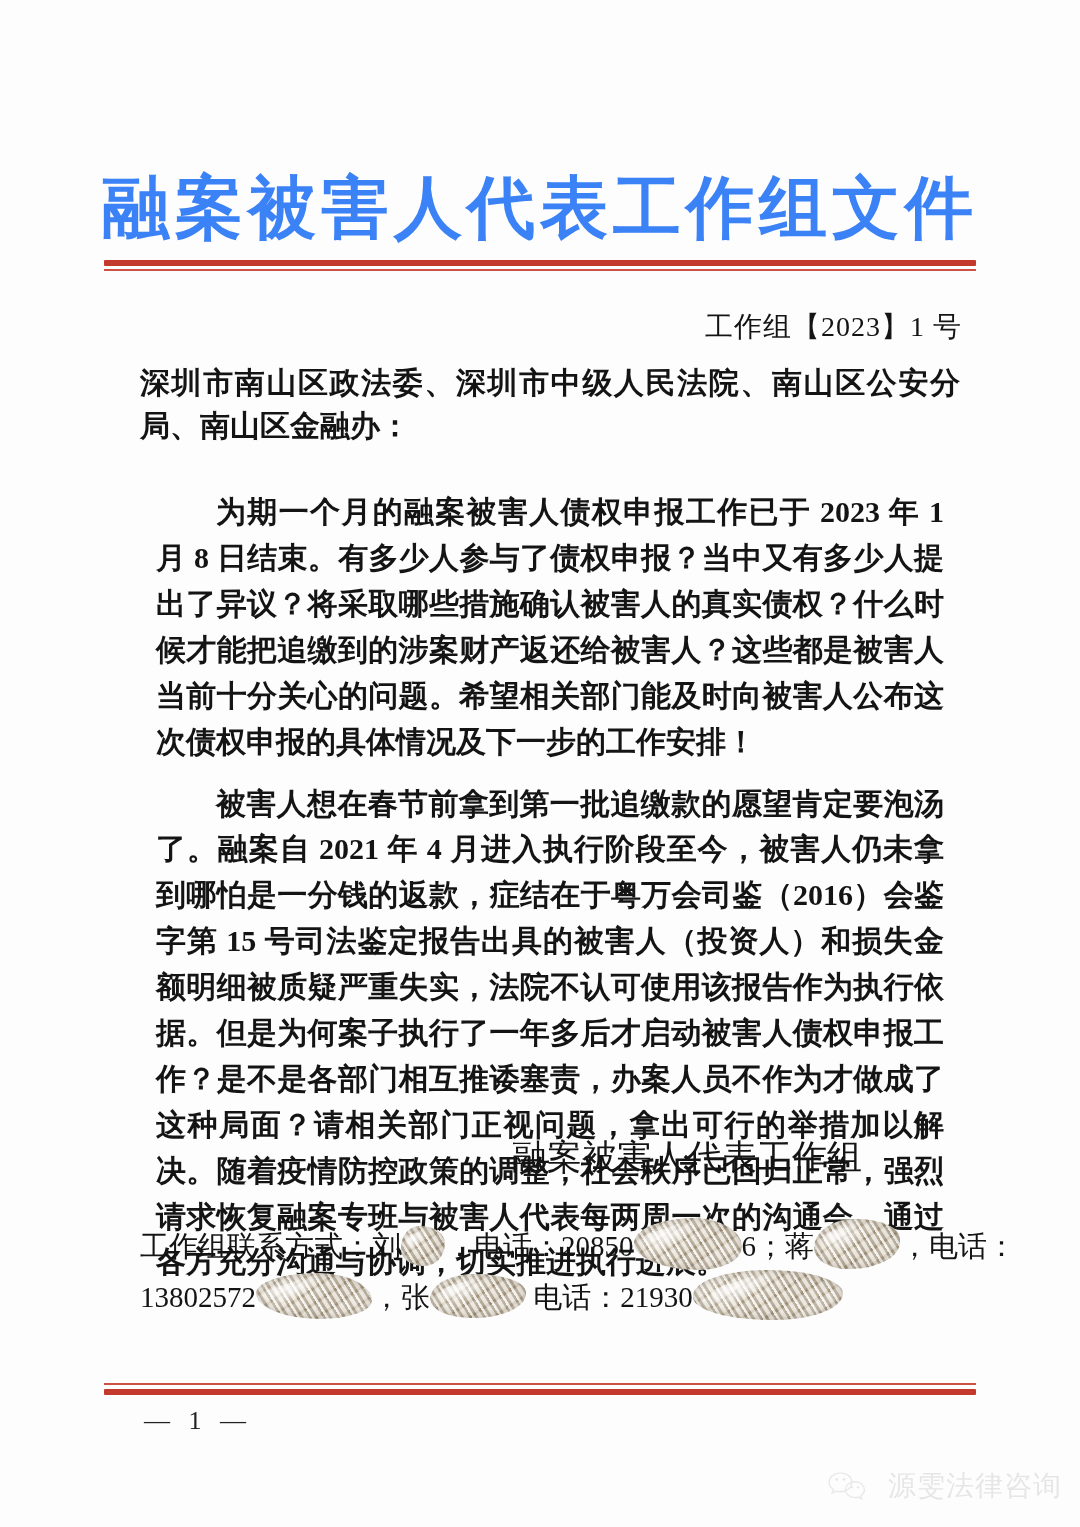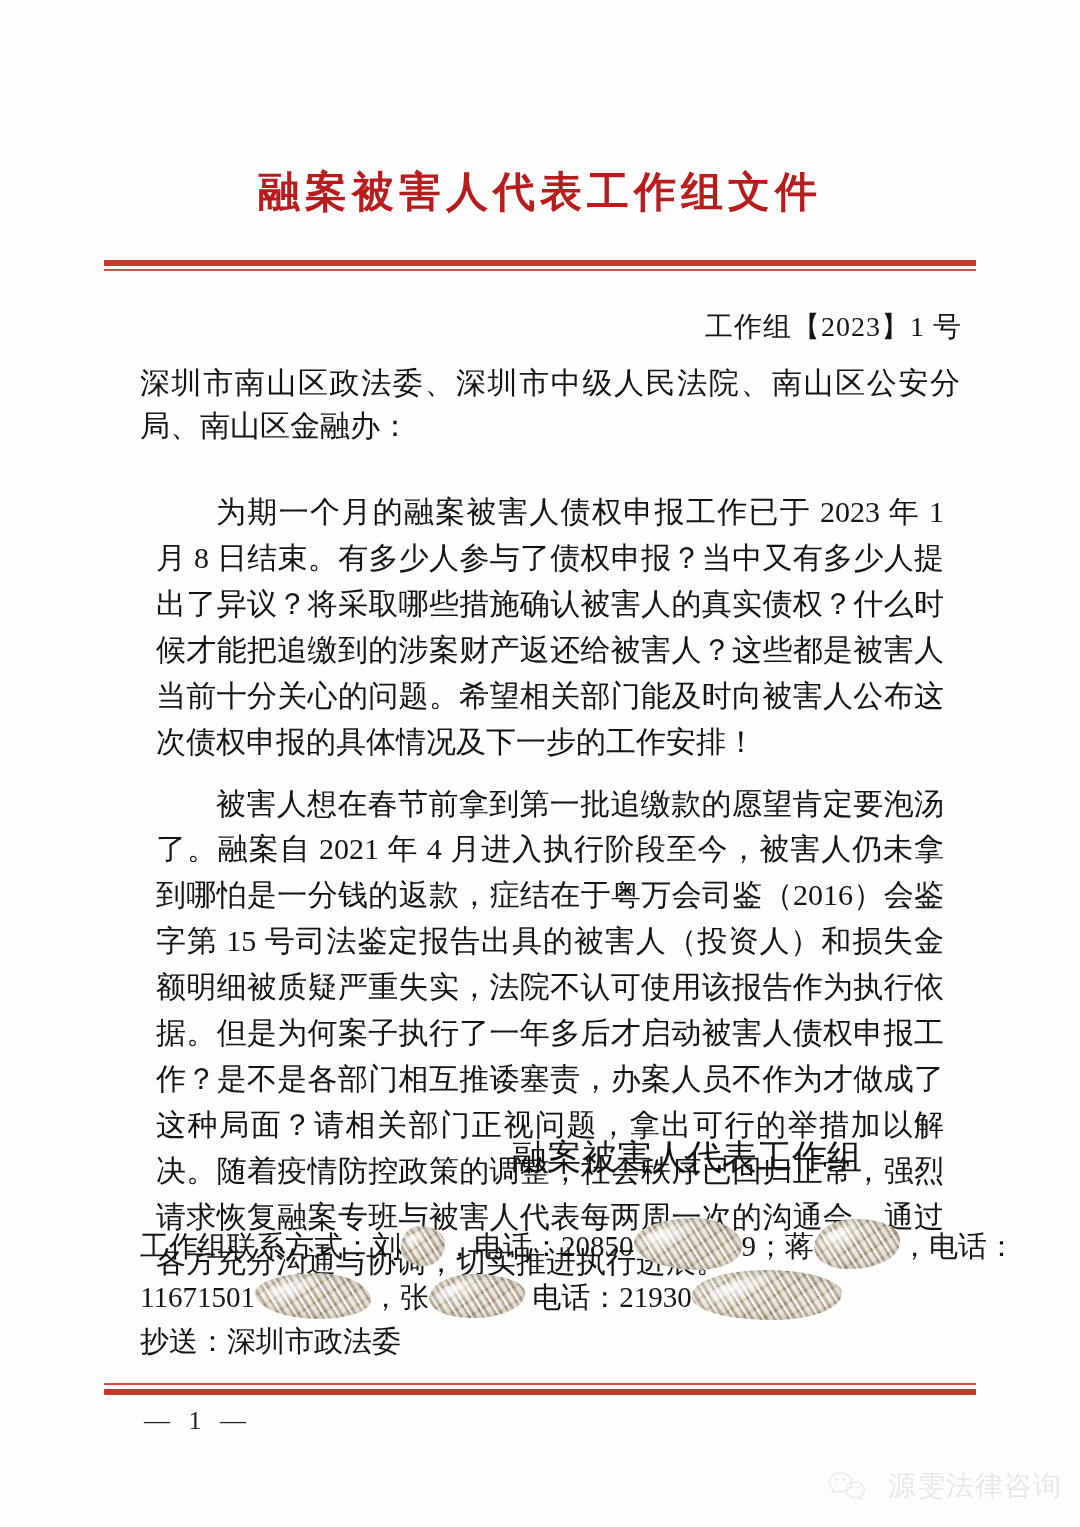--- a/index.html
+++ b/index.html
@@ -28,23 +28,23 @@
   .masthead {
     position: absolute;
     left: 0;
     right: 0;
     top: 168px;
     text-align: center;
   }
   .doc-title {
     font-family: "Liberation Sans", "DejaVu Sans", sans-serif;
     font-weight: bold;
-    font-size: 42px;
+    font-size: 68px;
     letter-spacing: 5px;
-    color: #b91c1c;
+    color: #3b82f6;
     line-height: 1.15;
     white-space: nowrap;
     display: inline-block;
     text-align: center;
   }
 
   .rule-top {
     position: absolute;
     left: 104px;
     right: 104px;
@@ -89,20 +89,21 @@
     letter-spacing: 1px;
     white-space: nowrap;
   }
 
   
   .body-block {
     position: absolute;
     left: 140px;
     right: 120px;
     top: 362px;
+    font-weight: bold;
   }
   .recipient {
     font-size: 30px;
     line-height: 1.42;
     text-align: justify;
     text-justify: inter-character;
     margin: 0;
   }
   .spacer-sm { height: 26px; }
 
@@ -240,26 +241,25 @@
     <div class="spacer-sm"></div>
     <p class="para">为期一个月的融案被害人债权申报工作已于 2023 年 1 月 8 日结束。有多少人参与了债权申报？当中又有多少人提出了异议？将采取哪些措施确认被害人的真实债权？什么时候才能把追缴到的涉案财产返还给被害人？这些都是被害人当前十分关心的问题。希望相关部门能及时向被害人公布这次债权申报的具体情况及下一步的工作安排！</p>
     <p class="para">被害人想在春节前拿到第一批追缴款的愿望肯定要泡汤了。融案自 2021 年 4 月进入执行阶段至今，被害人仍未拿到哪怕是一分钱的返款，症结在于粤万会司鉴（2016）会鉴字第 15 号司法鉴定报告出具的被害人（投资人）和损失金额明细被质疑严重失实，法院不认可使用该报告作为执行依据。但是为何案子执行了一年多后才启动被害人债权申报工作？是不是各部门相互推诿塞责，办案人员不作为才做成了这种局面？请相关部门正视问题，拿出可行的举措加以解决。随着疫情防控政策的调整，社会秩序已回归正常，强烈请求恢复融案专班与被害人代表每两周一次的沟通会。通过各方充分沟通与协调，切实推进执行进展。</p>
   </div>
 
   <div class="signature">
     <div class="sign-org">融案被害人代表工作组</div>
   </div>
 
   <div class="contact">
-    <div class="contact-line"><span>工作组联系方式：刘</span><span class="smudge sm-a"></span><span>，电话：20850</span><span class="smudge sm-b"></span><span>9；蒋</span><span class="smudge sm-c"></span><span>，电话：</span></div>
-
-    <div class="contact-line"><span>11671501</span><span class="smudge sm-d"></span><span>，张</span><span class="smudge sm-e"></span><span>  电话：21930</span><span class="smudge sm-f"></span></div>
-  </div>
-
-  <div class="cc-line">抄送：深圳市政法委</div>
+    <div class="contact-line"><span>工作组联系方式：刘</span><span class="smudge sm-a"></span><span>，电话：20850</span><span class="smudge sm-b"></span><span>6；蒋</span><span class="smudge sm-c"></span><span>，电话：</span></div>
+
+    <div class="contact-line"><span>13802572</span><span class="smudge sm-d"></span><span>，张</span><span class="smudge sm-e"></span><span>  电话：21930</span><span class="smudge sm-f"></span></div>
+  </div>
+
 
   <div class="rule-bottom">
     <div class="bar-thin"></div>
     <div class="bar-gap"></div>
     <div class="bar-thick"></div>
   </div>
 
   <div class="page-number">— 1 —</div>
 
   <div class="watermark">

